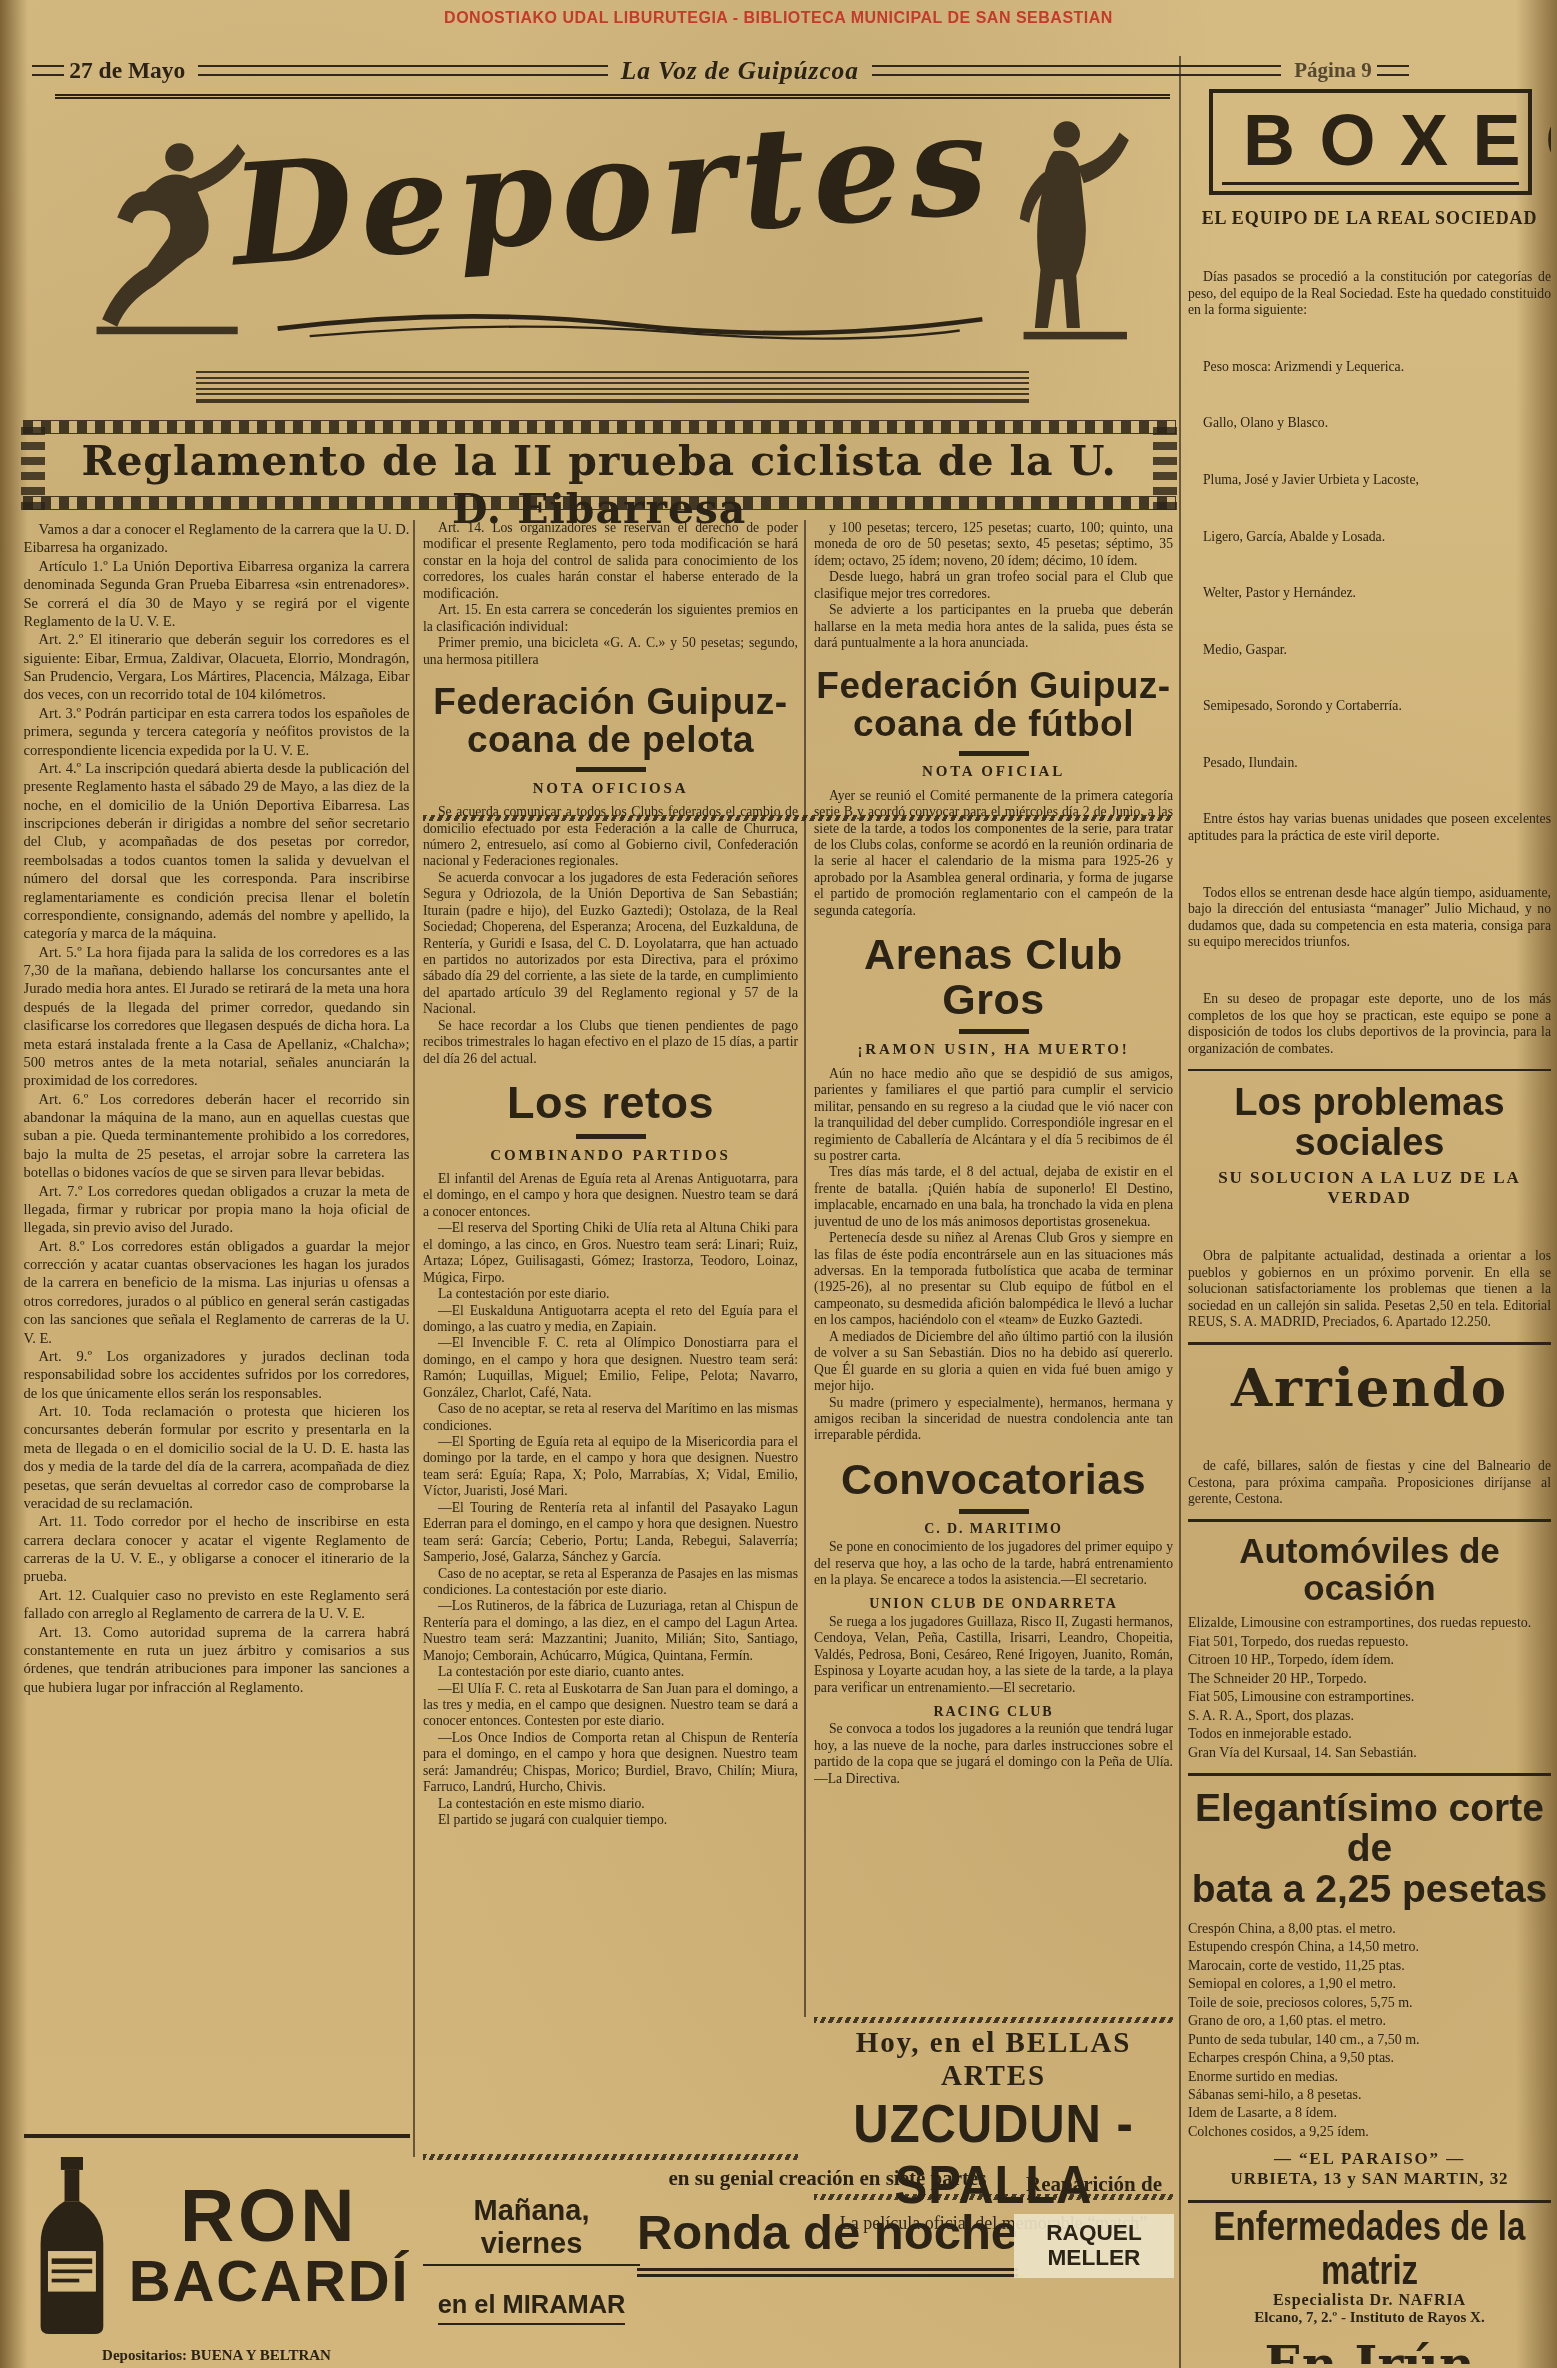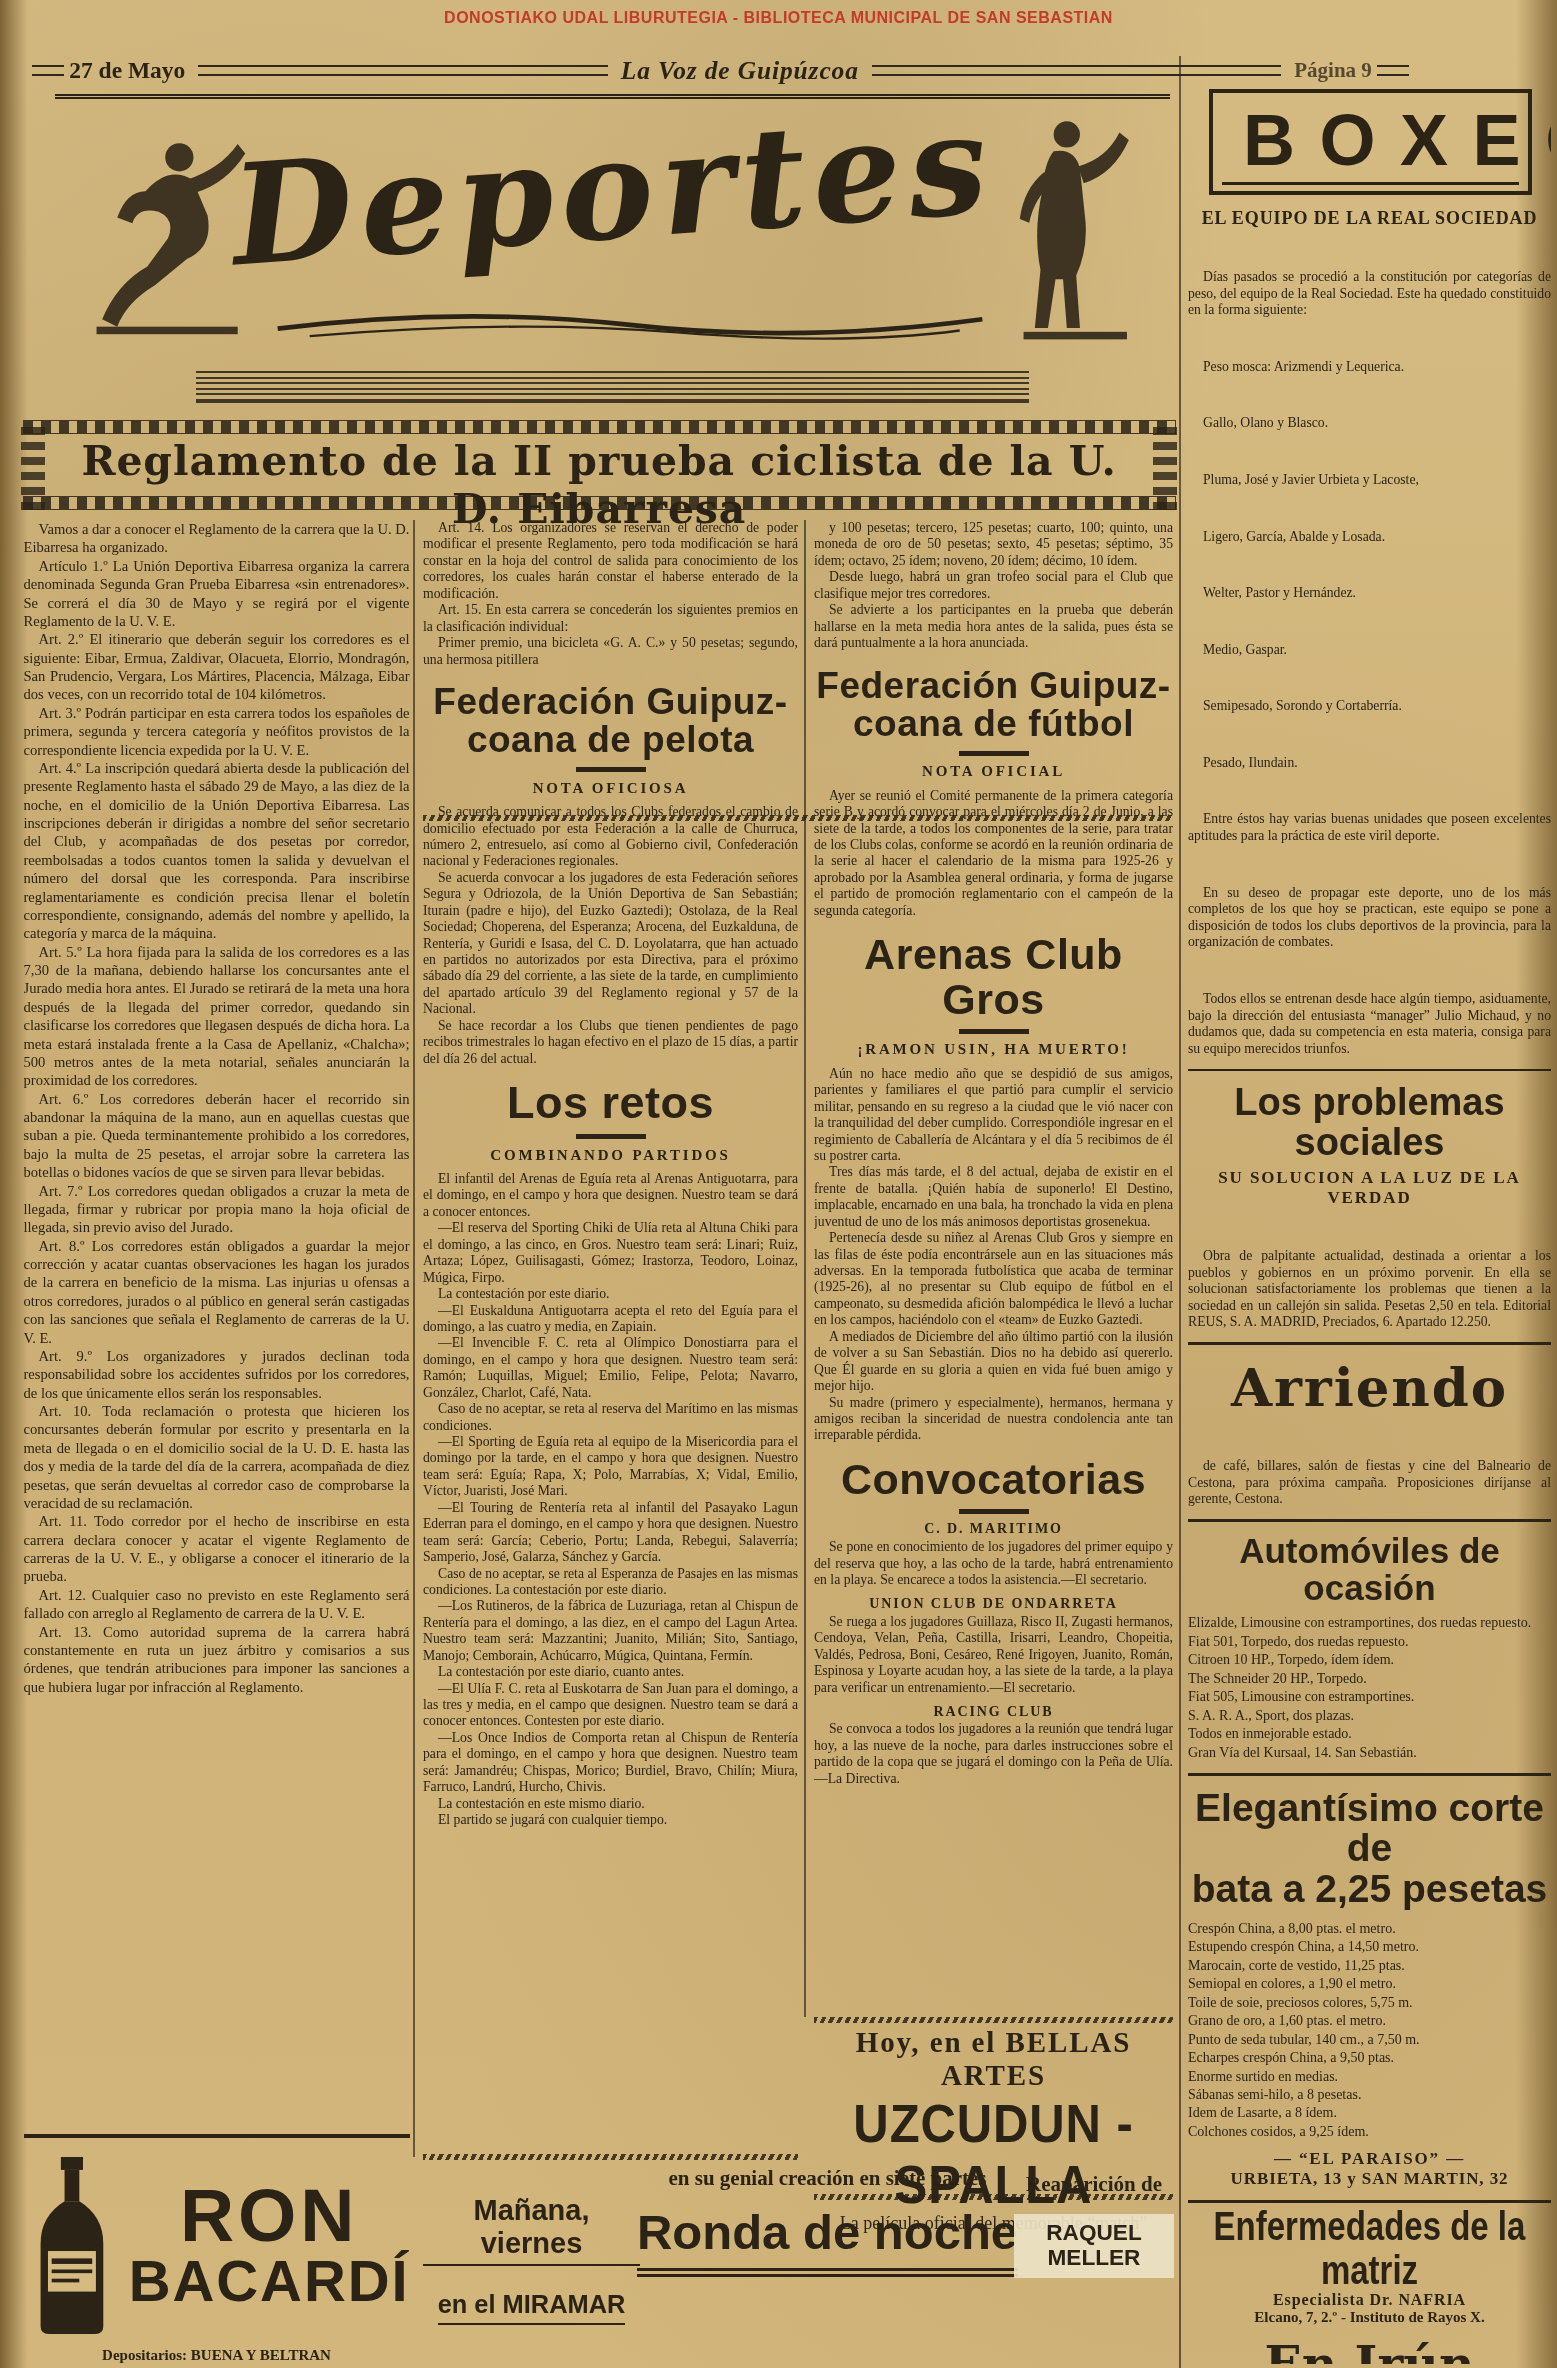--- a/index.html
+++ b/index.html
@@ -340,22 +340,22 @@
         <div class="p">Días pasados se procedió a la constitución por categorías de peso, del equipo de la Real Sociedad. Este ha quedado constituido en la forma siguiente:</div>
         <div class="p">Peso mosca: Arizmendi y Lequerica.</div>
         <div class="p">Gallo, Olano y Blasco.</div>
         <div class="p">Pluma, José y Javier Urbieta y Lacoste,</div>
         <div class="p">Ligero, García, Abalde y Losada.</div>
         <div class="p">Welter, Pastor y Hernández.</div>
         <div class="p">Medio, Gaspar.</div>
         <div class="p">Semipesado, Sorondo y Cortaberría.</div>
         <div class="p">Pesado, Ilundain.</div>
         <div class="p">Entre éstos hay varias buenas unidades que poseen excelentes aptitudes para la práctica de este viril deporte.</div>
+        <div class="p">Todos ellos se entrenan desde hace algún tiempo, asiduamente, bajo la dirección del entusiasta “manager” Julio Michaud, y no dudamos que, dada su competencia en esta materia, consiga para su equipo merecidos triunfos.</div>
         <div class="p">En su deseo de propagar este deporte, uno de los más completos de los que hoy se practican, este equipo se pone a disposición de todos los clubs deportivos de la provincia, para la organización de combates.</div>
-        <div class="p">Todos ellos se entrenan desde hace algún tiempo, asiduamente, bajo la dirección del entusiasta “manager” Julio Michaud, y no dudamos que, dada su competencia en esta materia, consiga para su equipo merecidos triunfos.</div>
       </div>
     <div class="ad-rule"></div>
     <div class="ad-title-sans problemas-title">Los problemas sociales</div>
     <div class="problemas-sub">SU SOLUCION A LA LUZ DE LA VERDAD</div>
     <div class="p">Obra de palpitante actualidad, destinada a orientar a los pueblos y gobiernos en un próximo porvenir. En ella se solucionan satisfactoriamente los problemas que tienen a la sociedad en un callejón sin salida. Pesetas 2,50 en tela. Editorial REUS, S. A. MADRID, Preciados, 6. Apartado 12.250.</div>
     <div class="ad-rule"></div>
     <div class="arriendo-title">Arriendo</div>
     <div class="p">de café, billares, salón de fiestas y cine del Balneario de Cestona, para próxima campaña. Proposiciones diríjanse al gerente, Cestona.</div>
     <div class="ad-rule"></div>
     <div class="ad-title-sans autos-title">Automóviles de ocasión</div>

